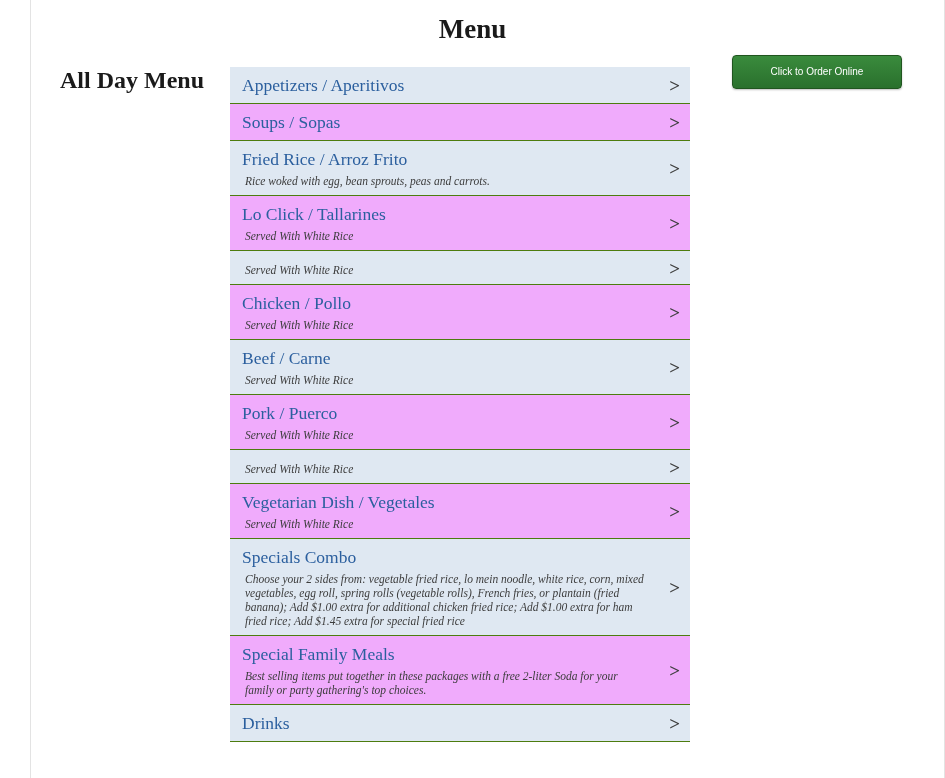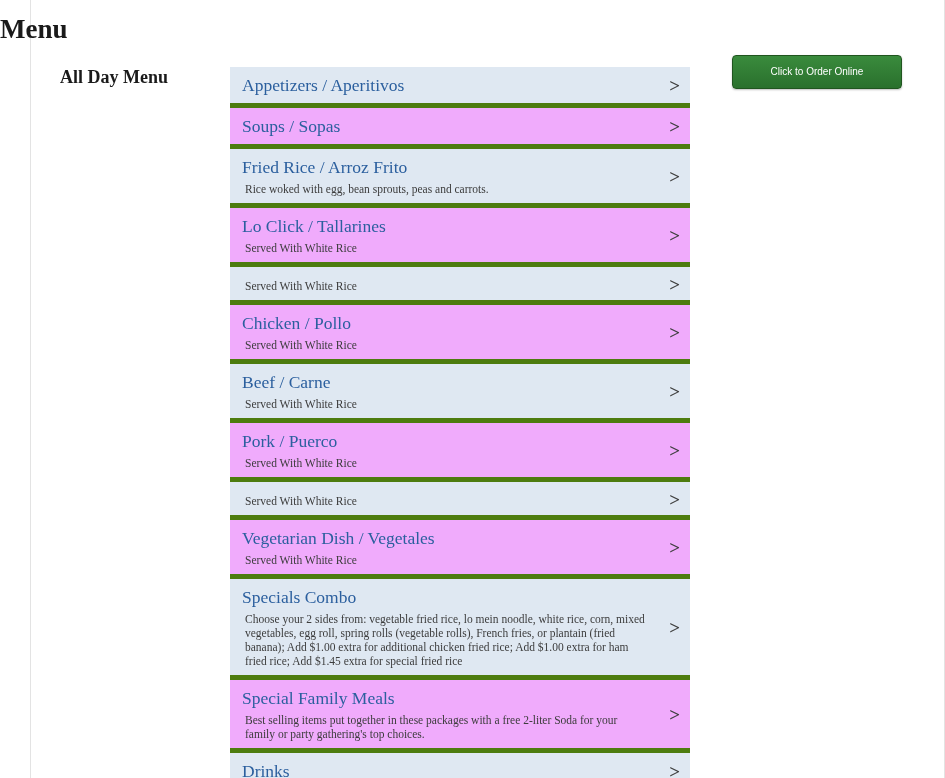--- a/index.html
+++ b/index.html
@@ -30,32 +30,32 @@
     border-left: 1px solid #e3e3e3;
     border-right: 1px solid #e3e3e3;
     box-sizing: border-box;
     background: #ffffff;
   }
   .page-title {
     position: absolute;
     left: 0;
     top: 14px;
     width: 945px;
-    text-align: left;
+    text-align: center;
     font-size: 27px;
     font-weight: bold;
     color: #1a1a1a;
     font-family: "Liberation Serif", serif;
   }
   .section-label {
     position: absolute;
     left: 60px;
     top: 67px;
     width: 170px;
-    font-size: 18px;
+    font-size: 24px;
     font-weight: bold;
     color: #1a1a1a;
     font-family: "Liberation Serif", serif;
   }
   .order-button {
     position: absolute;
     left: 732px;
     top: 55px;
     width: 168px;
     height: 32px;
@@ -74,36 +74,37 @@
   }
   .menu-list {
     position: absolute;
     left: 230px;
     top: 67px;
     width: 460px;
   }
   .menu-item {
     position: relative;
     background: #dfe8f2;
-    border-bottom: 5px solid #4d7c0f;
+    border-bottom: 1px solid #4d7c0f;
     padding: 8px 40px 7px 12px;
     box-sizing: border-box;
     cursor: pointer;
   }
   .menu-item.alt {
     background: #f0abfc;
   }
   .menu-item .title {
     font-family: "Liberation Serif", serif;
     font-size: 17.5px;
     color: #2b5f9e;
     line-height: 1.2;
   }
   .menu-item .desc {
     font-family: "Liberation Serif", serif;
+    font-style: italic;
     font-size: 11.5px;
     color: #3c3c3c;
     line-height: 1.22;
     margin-top: 4px;
     padding-left: 3px;
     padding-right: 4px;
   }
   .chev {
     position: absolute;
     right: 10px;

